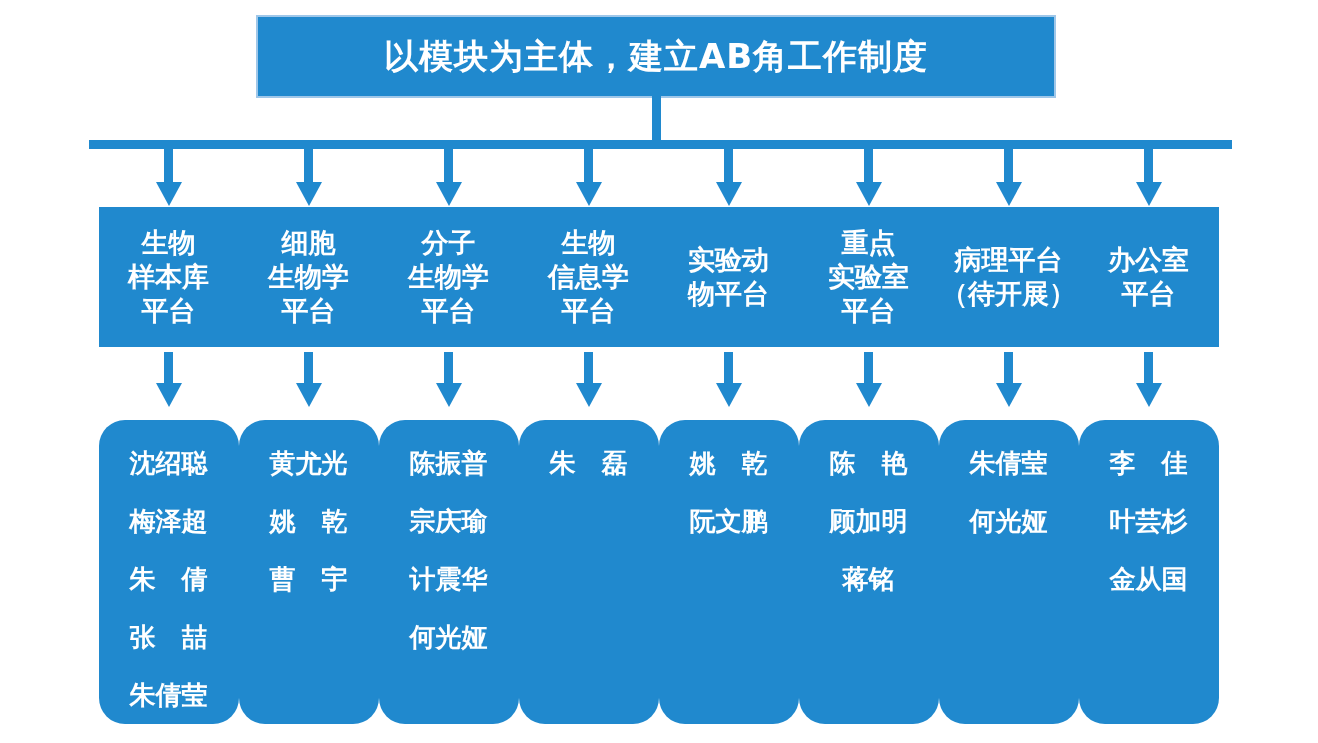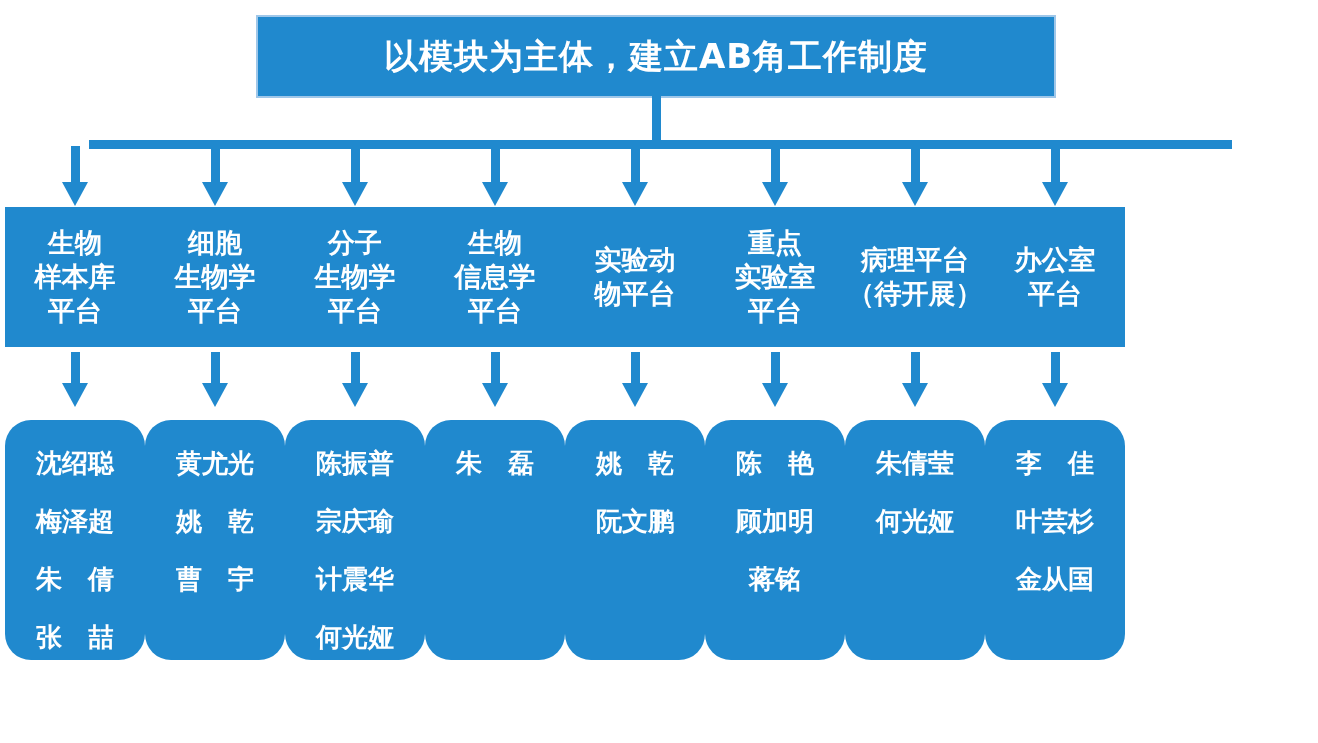--- a/index.html
+++ b/index.html
@@ -43,24 +43,24 @@
   .bus {
     position: absolute;
     left: 89px; top: 140px;
     width: 1143px; height: 9px;
     background: var(--accent);
   }
 
   
   .columns {
     position: absolute;
-    left: 5px; top: 146px;
+    left: 21px; top: 146px;
     width: 1275px;
     display: flex;
-    justify-content: flex-start;
+    justify-content: center;
   }
   .col {
     width: 140px;
     display: flex;
     flex-direction: column;
     align-items: center;
   }
 
   .arrow {
     display: flex;
@@ -85,21 +85,21 @@
     color: var(--text);
     font-size: 27px; font-weight: bold;
     line-height: 1.27;
     display: flex; flex-direction: column;
     align-items: center; justify-content: center;
     text-align: center;
     white-space: nowrap;
   }
 
   .names {
-    width: 140px; height: 240px;
+    width: 140px; height: 304px;
     background: var(--accent);
     border-radius: 26px;
     padding-top: 14px;
   }
   .name {
     height: 58px;
     display: flex; align-items: center; justify-content: center;
     color: var(--text);
     font-size: 26px; font-weight: bold;
     white-space: pre;

